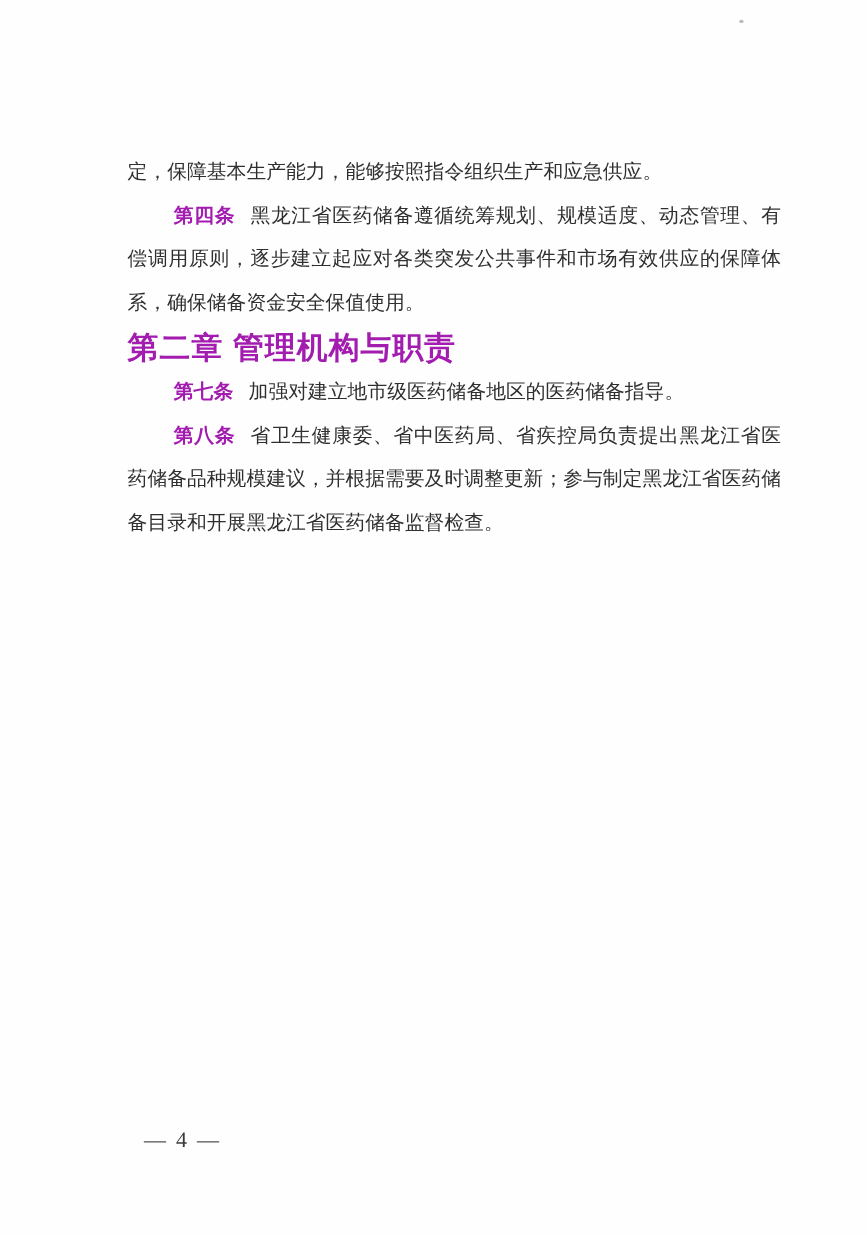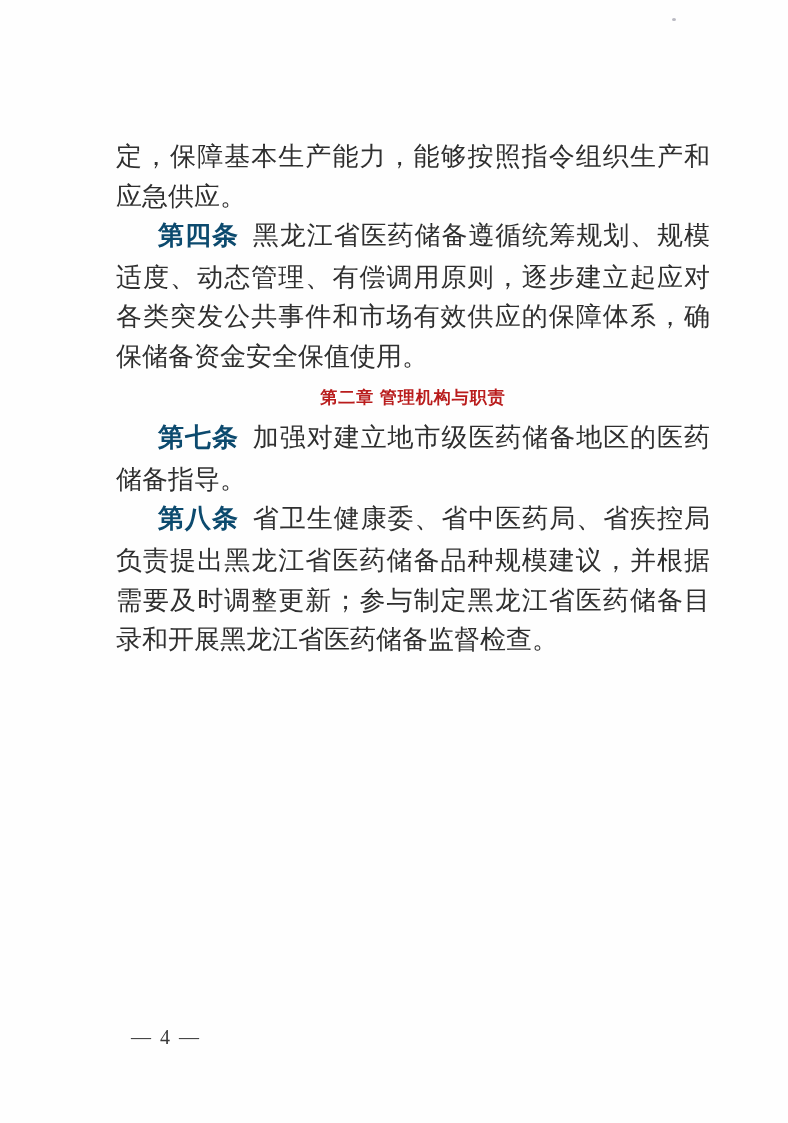--- a/index.html
+++ b/index.html
@@ -18,42 +18,41 @@
   }
   .content {
     position: absolute;
     left: 116px;
     top: 137px;
     width: 594px;
     color: #2f2f2f;
   }
   p.para {
     margin: 0;
-    font-size: 26px;
+    font-size: 18px;
     line-height: 39.6px;
     text-align: justify;
     text-indent: 42px;
     word-break: break-all;
   }
   p.para.no-indent { text-indent: 0; }
   .art-label {
     font-weight: bold;
-    font-family: Liberation Mono, monospace;
-    color: #0c4a6e;
+    font-family: Liberation Serif, serif;
+    color: #a21caf;
     margin-right: 14px;
   }
   h2.chapter {
     margin: 1px 0;
-    font-size: 17px;
+    font-size: 28px;
     line-height: 39.6px;
-    text-align: center;
     text-indent: 0;
     font-weight: bold;
     font-family: "Liberation Sans", "DejaVu Sans", sans-serif;
-    color: #b91c1c;
+    color: #a21caf;
     letter-spacing: 1px;
   }
   .footer {
     position: absolute;
     left: 131px;
     top: 1027px;
     font-size: 20px;
     line-height: 20px;
     color: #3a3a3a;
     letter-spacing: 2px;

